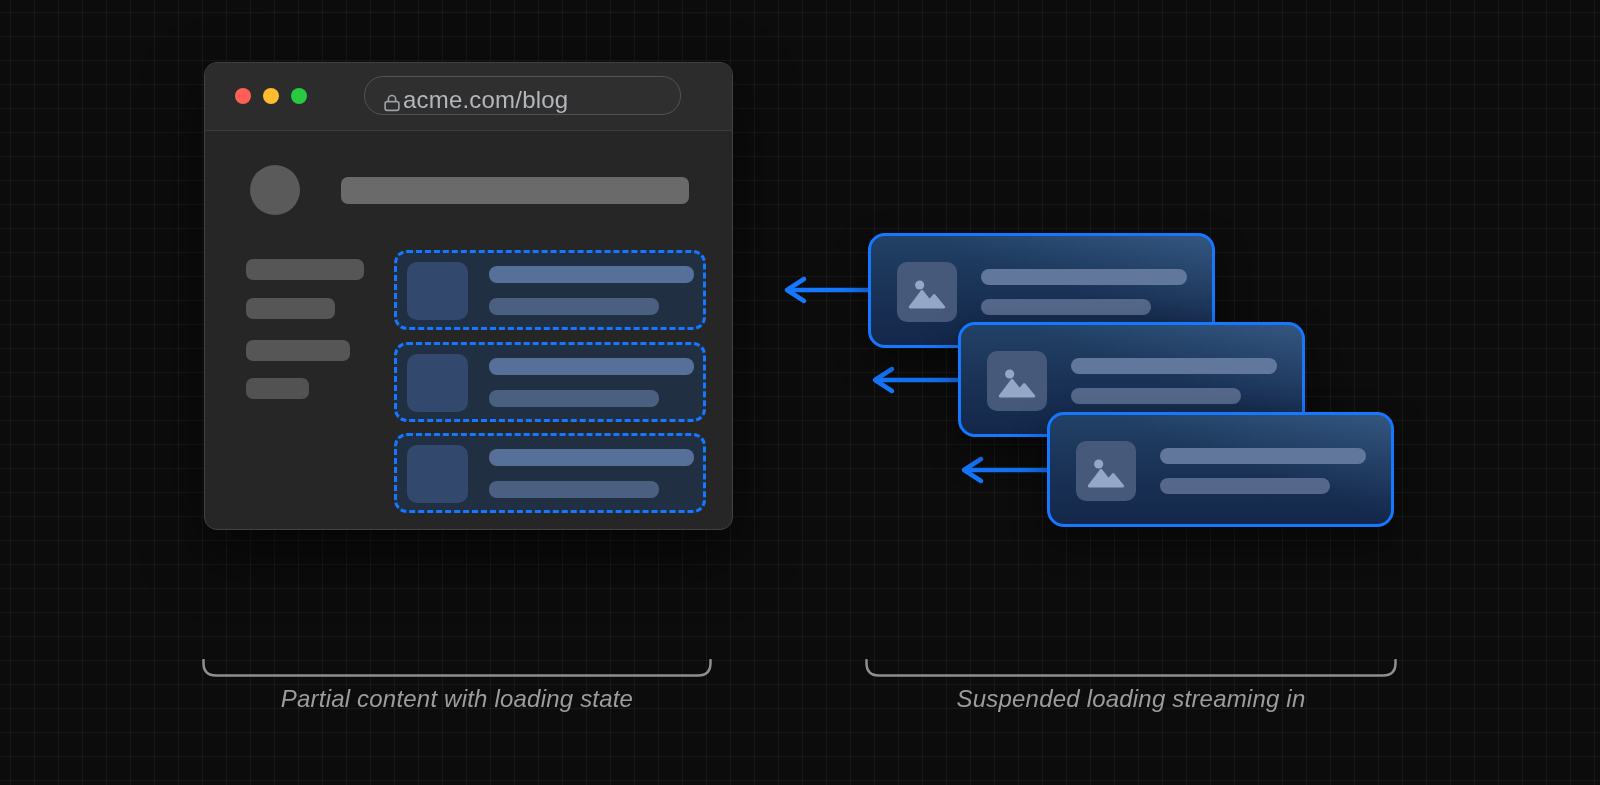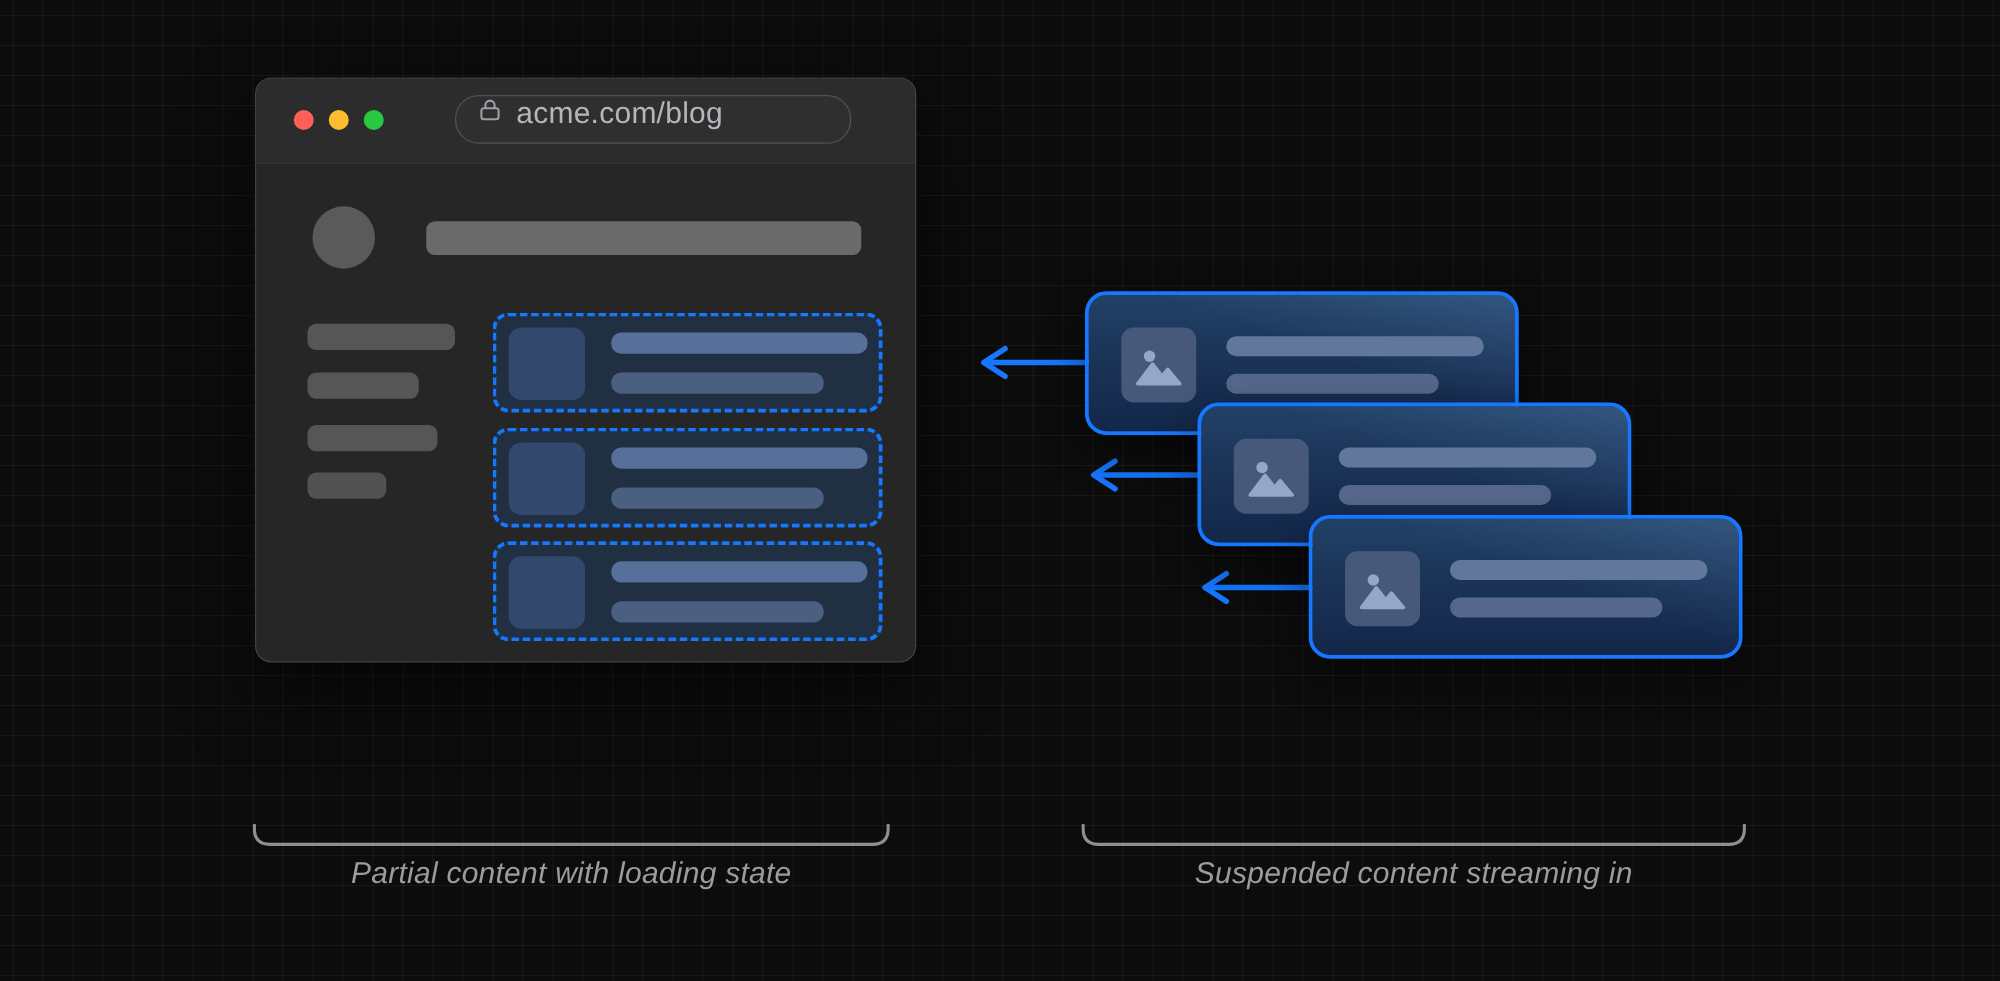--- a/index.html
+++ b/index.html
@@ -28,21 +28,21 @@
     border-radius:12px 12px 0 0;
   }
   .dot{position:absolute;top:25px;width:16px;height:16px;border-radius:50%;}
   .dot.d1{left:30px;}
   .dot.d2{left:58px;}
   .dot.d3{left:86px;}
   .urlbar{
     position:absolute;left:159px;top:13px;width:317px;height:39px;
     border:1.5px solid #525252;border-radius:19px;
     background:rgba(255,255,255,0.015);
-    display:flex;align-items:flex-start;gap:10px;padding-left:16px;
+    display:flex;align-items:flex-end;padding-left:16px;
     box-sizing:border-box;
   }
   .url-text{color:#b3b6ba;font-size:24px;letter-spacing:0.2px;}
   .lock{flex:0 0 auto;display:flex;}
 
   
   .avatar{left:45px;top:102px;width:50px;height:50px;border-radius:50%;background:#5a5a5a;}
   .headbar{left:136px;top:114px;width:348px;height:27px;border-radius:7px;background:#6a6a6a;}
   .navbar{left:41px;height:21px;border-radius:7px;background:#565656;}
   .nav1{top:196px;}
@@ -200,15 +200,15 @@
   </div>
 
   <svg class="abs bracket br-left" width="510" height="20" viewBox="0 0 510 20">
     <path d="M1.5 1 V4 Q1.5 16.5 14 16.5 H496 Q508.5 16.5 508.5 4 V1" fill="none" stroke-width="2.5" stroke-linecap="round"></path>
   </svg>
   <svg class="abs bracket br-right" width="532" height="20" viewBox="0 0 532 20">
     <path d="M1.5 1 V4 Q1.5 16.5 14 16.5 H518 Q530.5 16.5 530.5 4 V1" fill="none" stroke-width="2.5" stroke-linecap="round"></path>
   </svg>
 
   <div class="abs caption cap-left">Partial content with loading state</div>
-  <div class="abs caption cap-right">Suspended content streaming in</div>
+  <div class="abs caption cap-right">Suspended loading streaming in</div>
 
 </div>
 
 </body></html>

